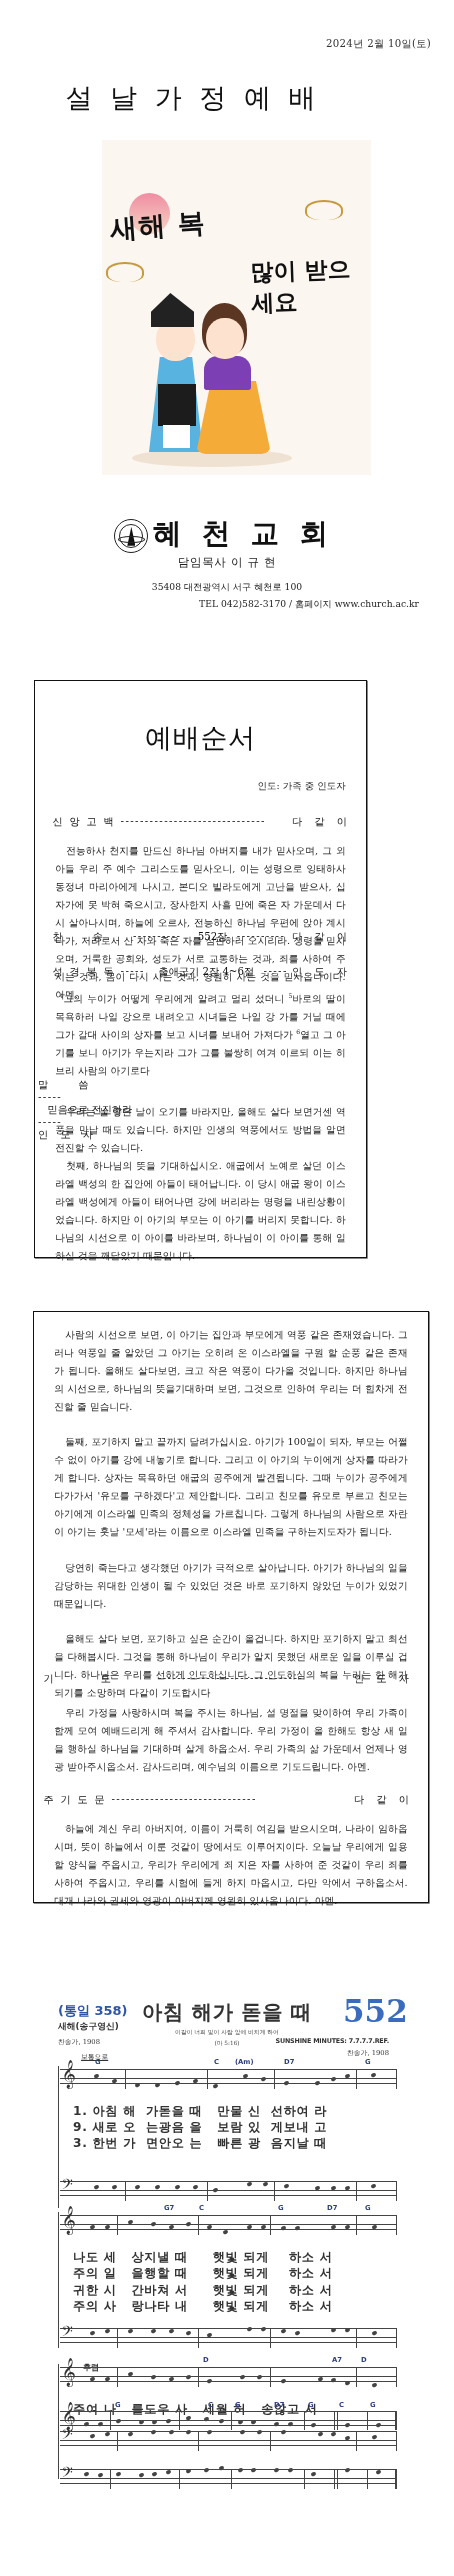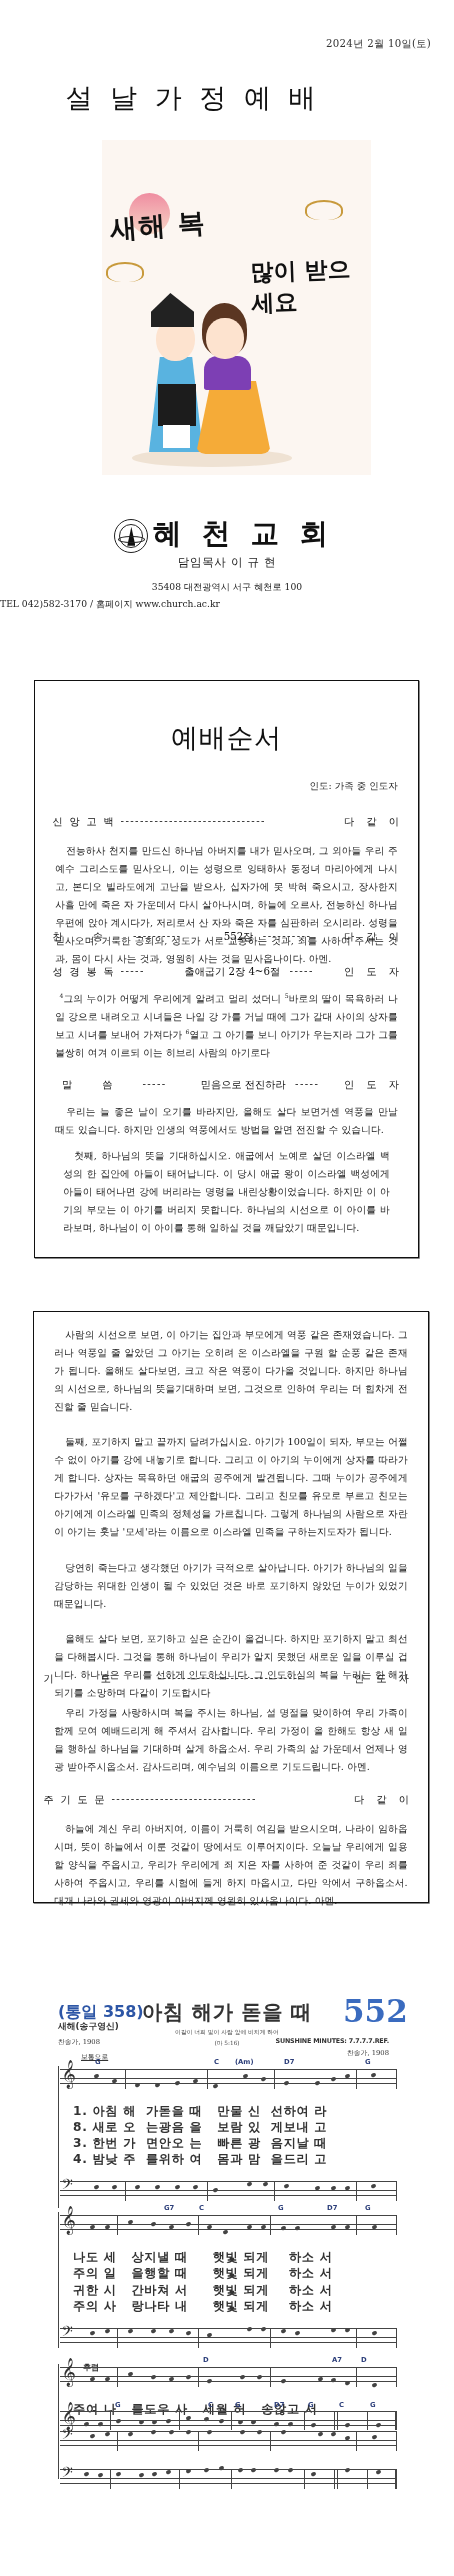--- a/index.html
+++ b/index.html
@@ -35,42 +35,42 @@
   .girl-skirt { position: absolute; left: 94px; top: 241px; width: 75px; height: 73px; background: #f5ab38; clip-path: polygon(20% 0, 80% 0, 100% 100%, 0 100%); border-radius: 0 0 9.5px 9.5px; }
 
   
   .logo { left: 114px; top: 519px; width: 34px; height: 34px; border-radius: 50%; border: 1.4px solid #222; box-sizing: border-box; display: flex; align-items: center; justify-content: center; }
   .logo-inner { width: 24.4px; height: 24.4px; border-radius: 50%; border: 1px solid #222; box-sizing: border-box; position: relative; }
   .logo-spire { position: absolute; left: 7.5px; top: 2px; width: 8.1px; height: 19px; background: #111; clip-path: polygon(50% 0, 100% 100%, 0 100%); }
   .logo-ring { position: absolute; left: -1.4px; top: 11px; width: 24.4px; height: 5.4px; border: 1px solid #222; border-radius: 50%; }
   .church-name { left: 153px; top: 515px; width: 203px; font-size: 28.5px; font-weight: bold; font-family: "DejaVu Sans", sans-serif; letter-spacing: 20.3px; color: #111; }
   .pastor { left: 0; width: 454px; top: 555px; text-align: center; font-size: 11.5px; color: #222; letter-spacing: 0.7px; }
   .address { left: 0; width: 454px; top: 581px; text-align: center; font-size: 9.2px; color: #222; }
-  .contact { left: 0; width: 390px; top: 598px; text-align: left; font-size: 9.2px; color: #222; }
+  .contact { left: 0; width: 390px; top: 598px; text-align: right; font-size: 9.2px; color: #222; padding-left: 29px; }
 
   
   .box { border: 1.4px solid #111; box-sizing: border-box; box-shadow: 0.7px 0.7px 0 #555; }
-  .box1 { left: 34px; top: 680px; width: 385px; height: 578px; }
+  .box1 { left: 34px; top: 680px; width: 333px; height: 578px; }
   .box2 { left: 33px; top: 1311px; width: 396px; height: 592px; }
 
   .order-title { left: 0; width: 100%; top: 39px; text-align: center; font-size: 27px; font-family: "DejaVu Sans", sans-serif; font-weight: normal; letter-spacing: 0.7px; }
   .leader-note { right: 20.3px; top: 99px; font-size: 9.5px; color: #222; }
 
   .item-row { display: flex; align-items: baseline; white-space: nowrap; font-size: 10.2px; color: #111; }
   .item-label { letter-spacing: 6.8px; }
   .item-dash { flex: 1; overflow: hidden; letter-spacing: 1.4px; color: #222; }
   .item-mid { padding: 0 9.5px; }
   .item-who { letter-spacing: 12.2px; margin-right: -12.2px; }
 
   .para { font-size: 9.7px; line-height: 18px; color: #222; text-align: justify; text-indent: 11px; letter-spacing: 0.1px; }
   sup { font-size: 6.1px; line-height: 0; }
 
   
   .hymn { left: 0; top: 1994px; width: 454px; height: 488px; }
-  .h-old { position: absolute; left: 58px; top: 8.1px; font-size: 16px; font-weight: bold; font-family: "DejaVu Sans", sans-serif; color: #2d56a6; }
+  .h-old { position: absolute; left: 58px; top: 8.1px; font-size: 13px; font-weight: bold; font-family: "DejaVu Sans", sans-serif; color: #2d56a6; }
   .h-cat { position: absolute; left: 58px; top: 27px; font-size: 8.8px; font-weight: bold; font-family: "DejaVu Sans", sans-serif; color: #333; }
   .h-src { position: absolute; left: 58px; top: 43px; font-size: 6.8px; color: #333; }
   .h-tempo { position: absolute; left: 81px; top: 58px; font-size: 6.8px; color: #333; text-decoration: underline; }
   .h-title { position: absolute; left: 0; width: 454px; top: 4.1px; text-align: center; font-size: 20.3px; font-weight: bold; font-family: "DejaVu Sans", sans-serif; color: #333; letter-spacing: 0.7px; }
   .h-verse { position: absolute; left: 0; width: 454px; top: 34px; text-align: center; font-size: 5.8px; color: #444; }
   .h-ref { position: absolute; left: 0; width: 454px; top: 45px; text-align: center; font-size: 5.8px; color: #444; }
   .h-num { position: absolute; left: 343px; top: -1.4px; font-size: 31px; font-weight: bold; font-family: "DejaVu Serif", serif; color: #3a6bbf; }
   .h-tune { position: absolute; right: 65px; top: 43px; font-size: 6.4px; font-family: "DejaVu Sans", sans-serif; font-weight: bold; color: #333; letter-spacing: -0.2px; }
   .h-tune-src { position: absolute; right: 65px; top: 54px; font-size: 6.8px; color: #333; }
 
@@ -142,30 +142,30 @@
     <span class="item-label">성경봉독</span>
     <span class="item-dash">-----</span>
     <span class="item-mid">출애굽기 2장 4~6절</span>
     <span class="item-dash">-----</span>
     <span class="item-who">인도자</span>
   </div>
   <div class="abs para" style="left:20.3px; right:20.3px; top:309px; text-indent:4.1px;">
     <sup>4</sup><span>그의 누이가 어떻게 우리에게 알려고 멀리 섰더니 </span><sup>5</sup><span>바로의 딸이 목욕하러 나일 강으로 내려오고 시녀들은 나일 강 가를 거닐 때에 그가 갈대 사이의 상자를 보고 시녀를 보내어 가져다가 </span><sup>6</sup><span>열고 그 아기를 보니 아기가 우는지라 그가 그를 불쌍히 여겨 이르되 이는 히브리 사람의 아기로다</span>
   </div>
 
-  <div class="abs item-row" style="left:27px; right:19px; top:397px;">
+  <div class="abs item-row" style="left:3px; right:19px; top:397px;flex-direction:column;">
     <span class="item-label" style="letter-spacing:30px">말씀</span>
     <span class="item-dash">-----</span>
     <span class="item-mid">믿음으로 전진하라</span>
     <span class="item-dash">-----</span>
     <span class="item-who">인도자</span>
   </div>
   <div class="abs" style="left:20.3px; right:20.3px; top:422px;">
     <p class="para" style="margin:0">우리는 늘 좋은 날이 오기를 바라지만, 올해도 살다 보면거센 역풍을 만날 때도 있습니다. 하지만 인생의 역풍에서도 방법을 알면 전진할 수 있습니다.</p>
-    <p class="para" style="margin:8px">첫째, 하나님의 뜻을 기대하십시오. 애굽에서 노예로 살던 이스라엘 백성의 한 집안에 아들이 태어납니다. 이 당시 애굽 왕이 이스라엘 백성에게 아들이 태어나면 강에 버리라는 명령을 내린상황이었습니다. 하지만 이 아기의 부모는 이 아기를 버리지 못합니다. 하나님의 시선으로 이 아이를 바라보며, 하나님이 이 아이를 통해 일하실 것을 깨달았기 때문입니다.</p>
+    <p class="para" style="margin:0">첫째, 하나님의 뜻을 기대하십시오. 애굽에서 노예로 살던 이스라엘 백성의 한 집안에 아들이 태어납니다. 이 당시 애굽 왕이 이스라엘 백성에게 아들이 태어나면 강에 버리라는 명령을 내린상황이었습니다. 하지만 이 아기의 부모는 이 아기를 버리지 못합니다. 하나님의 시선으로 이 아이를 바라보며, 하나님이 이 아이를 통해 일하실 것을 깨달았기 때문입니다.</p>
   </div>
 </div>
 
 <div class="abs box box2">
   <div class="abs" style="left:20.3px; right:20.3px; top:13.6px;">
     <p class="para" style="margin:0 0 17.6px">사람의 시선으로 보면, 이 아기는 집안과 부모에게 역풍 같은 존재였습니다. 그러나 역풍일 줄 알았던 그 아기는 오히려 온 이스라엘을 구원 할 순풍 같은 존재가 됩니다. 올해도 살다보면, 크고 작은 역풍이 다가올 것입니다. 하지만 하나님의 시선으로, 하나님의 뜻을기대하며 보면, 그것으로 인하여 우리는 더 힘차게 전진할 줄 믿습니다.</p>
     <p class="para" style="margin:0 0 17.6px">둘째, 포기하지 말고 끝까지 달려가십시요. 아기가 100일이 되자, 부모는 어쩔 수 없이 아기를 강에 내놓기로 합니다. 그리고 이 아기의 누이에게 상자를 따라가게 합니다. 상자는 목욕하던 애굽의 공주에게 발견됩니다. 그때 누이가 공주에게 다가가서 '유모를 구하겠다'고 제안합니다. 그리고 친모를 유모로 부르고 친모는 아기에게 이스라엘 민족의 정체성을 가르칩니다. 그렇게 하나님의 사람으로 자란 이 아기는 훗날 '모세'라는 이름으로 이스라엘 민족을 구하는지도자가 됩니다.</p>
     <p class="para" style="margin:0 0 17.6px">당연히 죽는다고 생각했던 아기가 극적으로 살아납니다. 아기가 하나님의 일을 감당하는 위대한 인생이 될 수 있었던 것은 바로 포기하지 않았던 누이가 있었기 때문입니다.</p>
     <p class="para" style="margin:0">올해도 살다 보면, 포기하고 싶은 순간이 올겁니다. 하지만 포기하지 말고 최선을 다해봅시다. 그것을 통해 하나님이 우리가 알지 못했던 새로운 일을 이루실 겁니다. 하나님은 우리를 선하게 인도하십니다. 그 인도하심의 복을 누리는 한 해가 되기를 소망하며 다같이 기도합시다</p>
   </div>
@@ -219,23 +219,22 @@
       <span class="note" style="left:153px; top:15px"></span>
       <span class="note" style="left:183px; top:5.4px"></span>
       <span class="note" style="left:201px; top:8.1px"></span>
       <span class="note" style="left:224px; top:12.2px"></span>
       <span class="note" style="left:255px; top:12.2px"></span>
       <span class="note" style="left:271px; top:8.1px"></span>
       <span class="note" style="left:285px; top:5.4px"></span>
       <span class="note" style="left:311px; top:4.1px"></span>
   </div>
   <div class="lyric-line" style="top:109px;">1. 아침 해  가돋을 때   만물 신  선하여 라</div>
-  <div class="lyric-line" style="top:125px;">8. 새로 오  는광음 을   보람 있  게보내 고</div>
+  <div class="lyric-line" style="top:125px;">9. 새로 오  는광음 을   보람 있  게보내 고</div>
   <div class="lyric-line" style="top:141px;">3. 한번 가  면안오 는   빠른 광  음지날 때</div>
-  <div class="lyric-line" style="top:157px;">4. 밤낮 주  를위하 여   몸과 맘  을드리 고</div>
   <div class="staff" style="top:187px;">
     <span class="clef" style="font-size:17.6px; top:-2.7px">𝄢</span>
     <span class="bar" style="left:65px"></span>
       <span class="bar" style="left:147px"></span>
       <span class="bar" style="left:214px"></span>
       <span class="bar" style="left:296px"></span>
       <span class="bar" style="left:336px"></span>
     <span class="note" style="left:34px; top:4.1px"></span>
       <span class="note" style="left:52px; top:4.1px"></span>
       <span class="note" style="left:75px; top:4.1px"></span>

